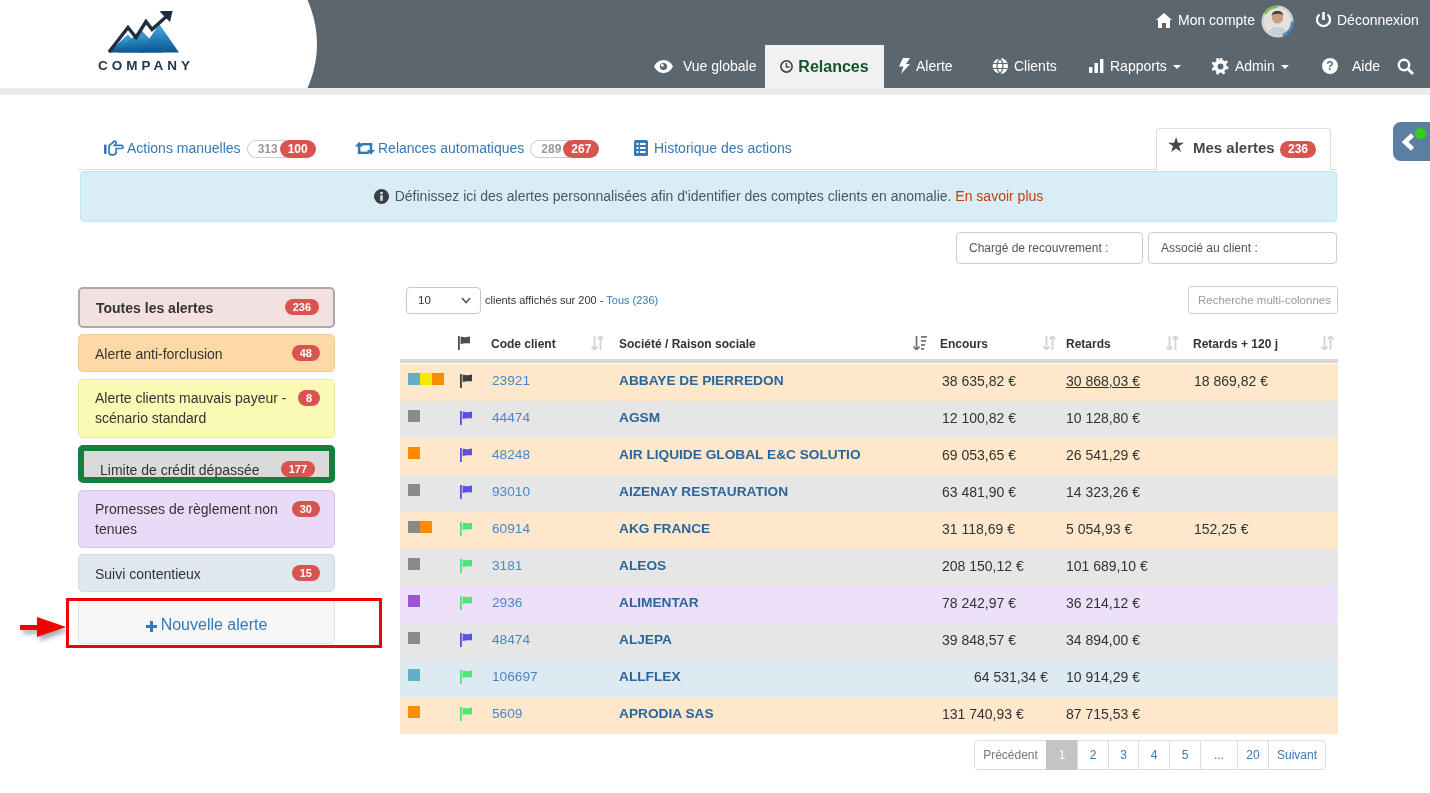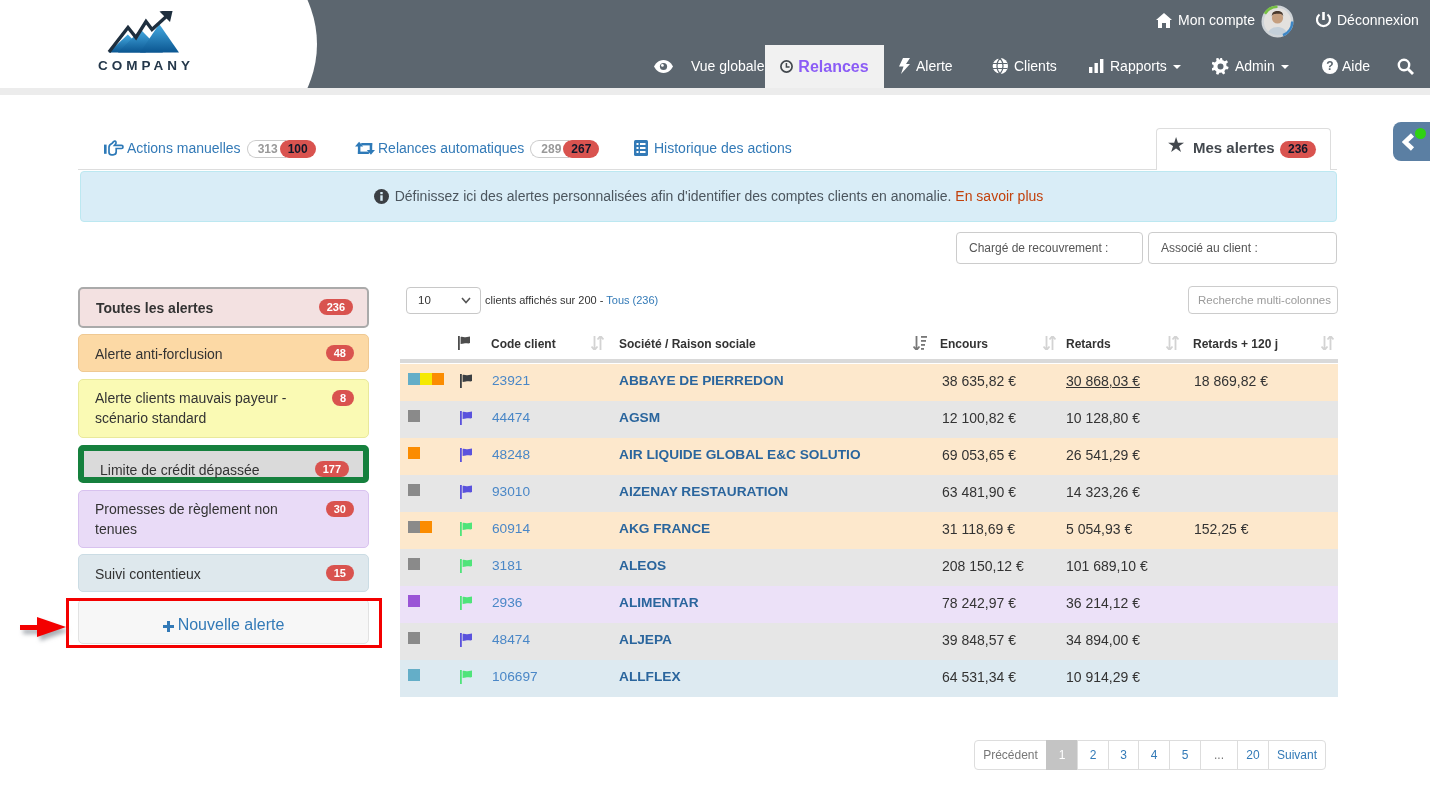--- a/index.html
+++ b/index.html
@@ -7,40 +7,40 @@
 .abs { position:absolute; }
 #page { position:relative; width:1430px; height:793px; }
 
 
 #header { position:absolute; left:0; top:0; width:1430px; height:88px; background:#5c666f; overflow:hidden; }
 #blob { position:absolute; left:-317px; top:-137px; width:634px; height:362px; background:#fff; border-radius:50%; }
 #strip { position:absolute; left:0; top:88px; width:1430px; height:7px; background:#ececec; }
 #logotext { position:absolute; left:97px; top:58px; width:98px; text-align:center; font-size:13.5px; font-weight:bold; letter-spacing:4px; color:#24374a; }
 .topnav { position:absolute; top:0; height:40px; color:#fff; font-size:14px; line-height:40px; }
 .nav2 { position:absolute; top:45px; height:43px; color:#fff; font-size:14px; line-height:43px; white-space:nowrap; }
-#relTab { position:absolute; left:765px; top:45px; width:119px; height:43px; background:#f1f1f1; color:#8b5cf6; font-weight:bold; text-align:center; line-height:43px; }
+#relTab { position:absolute; left:765px; top:45px; width:119px; height:43px; background:#f1f1f1; color:#14532d; font-weight:bold; text-align:center; line-height:43px; }
 .ic { display:inline-block; vertical-align:middle; position:relative; top:-1px; }
 .caret { display:inline-block; width:0; height:0; border-left:4px solid transparent; border-right:4px solid transparent; border-top:4px solid #fff; vertical-align:middle; margin-left:6px; }
 
 
 #tabline { position:absolute; left:78px; top:169px; width:1259px; height:1px; background:#ddd; }
 .toptab { position:absolute; top:140px; font-size:14px; color:#337ab7; white-space:nowrap; }
 .badge-g { display:inline-block; background:#fff; border:1px solid #ccc; border-radius:10px 0 0 10px; color:#999; font-size:12px; font-weight:bold; padding:1px 8px 1px 10px; border-right:none; line-height:14px; vertical-align:baseline; }
-.badge-r { display:inline-block; background:#d9534f; border-radius:10px; color:#0f172a; font-size:12px; font-weight:bold; padding:2px 8px; line-height:14px; vertical-align:baseline; }
+.badge-r { display:inline-block; background:#d9534f; border-radius:10px; color:#ffffff; font-size:12px; font-weight:bold; padding:2px 8px; line-height:14px; vertical-align:baseline; }
 #mesTab { position:absolute; left:1156px; top:128px; width:175px; height:42px; background:#fff; border:1px solid #ddd; border-bottom:none; border-radius:4px 4px 0 0; text-align:center; line-height:42px; font-size:15px; font-weight:bold; color:#43484e; }
 
 
 #infobox { position:absolute; left:80px; top:171px; width:1257px; height:51px; background:#d9edf7; border:1px solid #bce8f1; border-radius:4px; text-align:center; line-height:49px; font-size:14px; color:#4c565e; }
 #infobox a { color:#c2410c; text-decoration:none; }
 
 
 .filterbox { position:absolute; top:232px; height:32px; background:#fff; border:1px solid #ccc; border-radius:4px; font-size:12px; color:#555; line-height:30px; padding-left:12px; }
 
 
-.side-item { position:absolute; left:78px; width:291px; border-radius:5px; font-size:14px; color:#333; }
+.side-item { position:absolute; left:78px; width:257px; border-radius:5px; font-size:14px; color:#333; }
 .side-item .lbl { position:absolute; left:16px; top:0; line-height:20px; }
 .sbadge { position:absolute; right:14px; background:#d9534f; border-radius:9px; color:#fff; font-size:11px; font-weight:bold; text-align:center; padding:2px 8px; }
 
 
 .th { position:absolute; font-size:12px; font-weight:bold; color:#333; top:337px; }
 .sort { position:absolute; top:336px; }
 .row { position:absolute; left:400px; width:938px; height:37px; }
 .sq { position:absolute; top:9px; width:12px; height:12px; }
 .code { position:absolute; left:92px; top:9px; font-size:13.7px; color:#4a87c7; }
 .name { position:absolute; left:219px; top:9px; font-size:13.7px; font-weight:bold; color:#2a659d; }
@@ -102,21 +102,21 @@
           <path d="M7.5 0 L7.5 8" stroke="#fff" stroke-width="2.6"></path>
           <path d="M3.5 2.5 A6.5 6.5 0 1 0 11.5 2.5" fill="none" stroke="#fff" stroke-width="2.2"></path>
         </svg><span style="margin-left:6px">Déconnexion</span>
     </div>
 
     <div class="nav2" style="left:654px;">
       <svg class="ic" width="19" height="13" viewBox="0 0 19 13">
           <path d="M9.5 0 C4 0 1 4.5 0 6.5 C1 8.5 4 13 9.5 13 C15 13 18 8.5 19 6.5 C18 4.5 15 0 9.5 0 Z" fill="#fff"></path>
           <circle cx="9.5" cy="6.5" r="3.6" fill="#5c666f"></circle>
           <circle cx="8.4" cy="5.4" r="1.4" fill="#fff"></circle>
-        </svg><span style="margin-left:18px">Vue globale</span>
+        </svg><span style="margin-left:10px">Vue globale</span>
     </div>
     <div class="nav2" style="left:899px;">
       <svg class="ic" width="11" height="16" viewBox="0 0 11 16" fill="#fff">
           <path d="M4 0 L11 0 L7 6 L11 6 L2 16 L4.5 8.5 L0 8.5 Z"></path>
         </svg><span style="margin-left:6px">Alerte</span>
     </div>
     <div class="nav2" style="left:992px;">
       <svg class="ic" width="16" height="16" viewBox="0 0 16 16">
           <circle cx="8" cy="8" r="8" fill="#fff"></circle>
           <path d="M8 0 A8 8 0 0 0 8 16 A12 12 0 0 1 8 0 M8 0 A12 12 0 0 1 8 16" fill="none" stroke="#5c666f" stroke-width="1.2"></path>
@@ -132,21 +132,21 @@
     </div>
     <div class="nav2" style="left:1212px;">
       <svg class="ic" width="17" height="17" viewBox="0 0 17 17" fill="#fff">
           <path d="M8.5 0 L10 0 L10.6 2.3 A6.4 6.4 0 0 1 12.6 3.2 L14.8 2.2 L16 4.2 L14.2 5.8 A6.4 6.4 0 0 1 14.4 8 L16.6 9 L16 11.2 L13.6 11.2 A6.4 6.4 0 0 1 12.3 13 L13.2 15.2 L11.2 16.4 L9.6 14.6 A6.4 6.4 0 0 1 7.4 14.7 L6.3 16.8 L4.1 16 L4.4 13.6 A6.4 6.4 0 0 1 2.7 12.1 L0.4 12.8 L-0.4 10.6 L1.6 9.3 A6.4 6.4 0 0 1 1.6 7.1 L-0.4 5.9 L0.6 3.8 L2.9 4.4 A6.4 6.4 0 0 1 4.5 2.9 L4.1 0.5 L6.3 -0.2 L7.3 2 A6.4 6.4 0 0 1 8.5 0 Z M8.5 5.5 A3 3 0 1 0 8.5 11.5 A3 3 0 1 0 8.5 5.5 Z"></path>
         </svg><span style="margin-left:6px">Admin</span><span class="caret"></span>
     </div>
     <div class="nav2" style="left:1322px;">
       <svg class="ic" width="16" height="16" viewBox="0 0 16 16">
           <circle cx="8" cy="8" r="8" fill="#fff"></circle>
           <text x="8" y="12" text-anchor="middle" font-size="12" font-weight="bold" fill="#5c666f">?</text>
-        </svg><span style="margin-left:4px">Aide</span>
+        </svg><span style="margin-left:14px">Aide</span>
     </div>
     <div class="nav2" style="left:1397px;">
       <svg class="ic" width="17" height="17" viewBox="0 0 17 17">
           <circle cx="7" cy="7" r="5.2" fill="none" stroke="#fff" stroke-width="2.4"></circle>
           <line x1="11" y1="11" x2="16" y2="16" stroke="#fff" stroke-width="2.8"></line>
         </svg>
     </div>
   </div>
   <div id="strip"></div>
   <div id="relTab">
@@ -372,22 +372,33 @@
       <span class="amt" style="left:666px;">34 894,00 €</span>
   </div>
   <div class="row" style="top:660px; background:#ddeaf1;">
     <div class="sq" style="left:8px; background:#64aec8;"></div>
     <svg class="flagic" width="13" height="14" viewBox="0 0 13 14" fill="#4fe47a">
         <rect x="0" y="0" width="1.8" height="14"></rect>
         <path d="M2.6 1 C4.5 0.2 5.5 1.8 7.5 1.2 L12 0.6 L12 7 C10 8 8.5 6.6 6 7.4 L2.6 8 Z"></path>
       </svg>
       <span class="code">106697</span>
       <span class="name">ALLFLEX</span>
-      <span class="amt" style="left:542px;">64 531,34 €</span>
+      <span class="amt" style="left:574px;">64 531,34 €</span>
       <span class="amt" style="left:666px;">10 914,29 €</span>
+  </div>
+  <div class="row" style="top:697px; background:#fde8cc;">
+    <div class="sq" style="left:8px; background:#fb8c00;"></div>
+    <svg class="flagic" width="13" height="14" viewBox="0 0 13 14" fill="#4fe47a">
+        <rect x="0" y="0" width="1.8" height="14"></rect>
+        <path d="M2.6 1 C4.5 0.2 5.5 1.8 7.5 1.2 L12 0.6 L12 7 C10 8 8.5 6.6 6 7.4 L2.6 8 Z"></path>
+      </svg>
+      <span class="code">5609</span>
+      <span class="name">APRODIA SAS</span>
+      <span class="amt" style="left:542px;">131 740,93 €</span>
+      <span class="amt" style="left:666px;">87 715,53 €</span>
   </div>
 
   <div class="pg" style="left:974px; width:73px; color:#777; border-radius:4px 0 0 4px;">Précédent</div>
   <div class="pg" style="left:1046px; width:32px; background:#c4c4c4; border-color:#c4c4c4; color:#fff;">1</div>
   <div class="pg" style="left:1077px; width:32px;">2</div>
   <div class="pg" style="left:1108px; width:31px;">3</div>
   <div class="pg" style="left:1138px; width:32px;">4</div>
   <div class="pg" style="left:1169px; width:32px;">5</div>
   <div class="pg" style="left:1200px; width:38px; color:#777;">...</div>
   <div class="pg" style="left:1237px; width:32px;">20</div>

